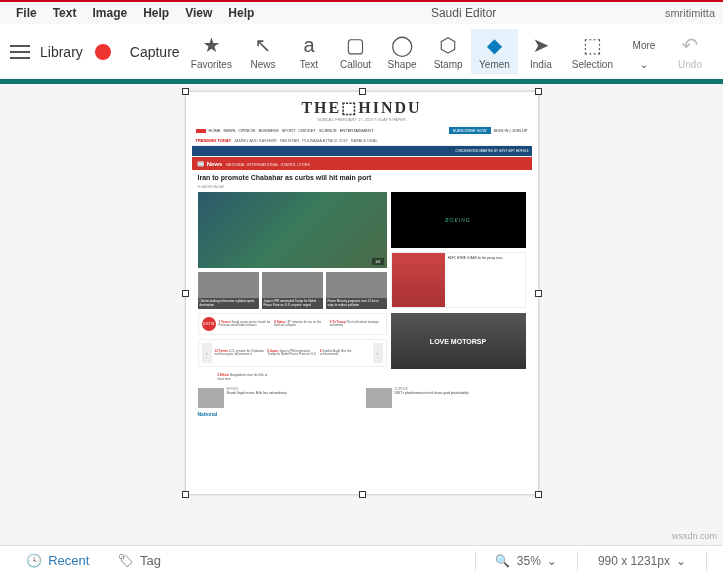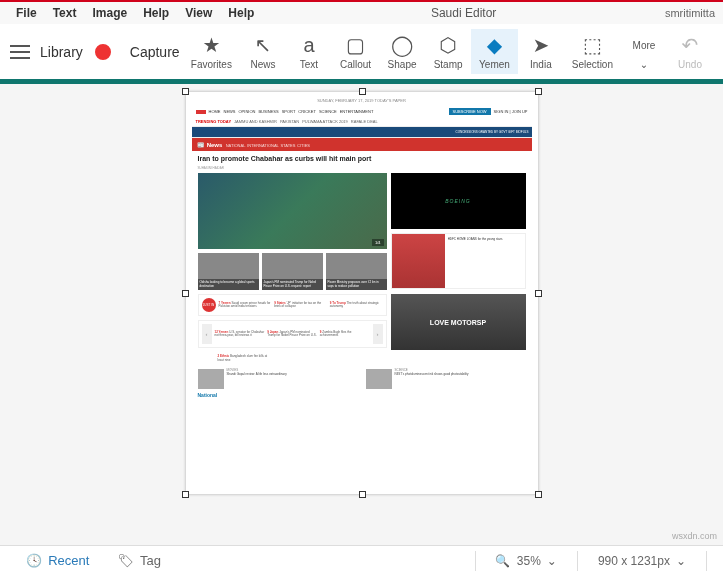--- a/index.html
+++ b/index.html
@@ -158,20 +158,21 @@
   <div class="capture">
     <div class="handle tl"></div>
     <div class="handle tc"></div>
     <div class="handle tr"></div>
     <div class="handle ml"></div>
     <div class="handle mr"></div>
     <div class="handle bl"></div>
     <div class="handle bc"></div>
     <div class="handle br"></div>
     <div class="capture-inner">
+      <div class="masthead">THE⬚HINDU</div>
       <div class="mastdate">SUNDAY, FEBRUARY 17, 2019   TODAY'S PAPER</div>
       <div class="subrow">
         <span style="width:10px;height:4px;background:#d33;"></span>
         <span>HOME</span>
           <span>NEWS</span>
           <span>OPINION</span>
           <span>BUSINESS</span>
           <span>SPORT</span>
           <span>CRICKET</span>
           <span>SCIENCE</span>

